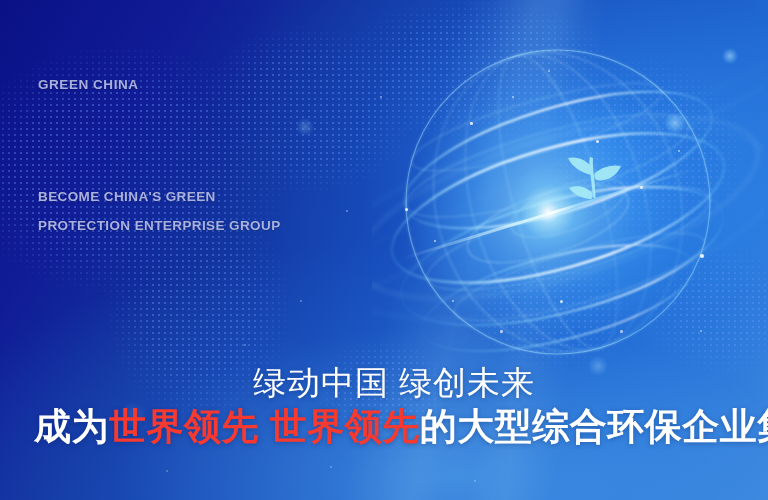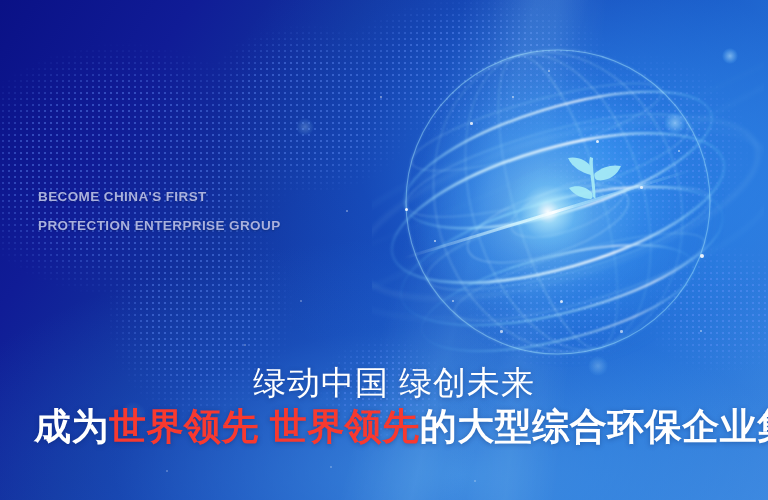--- a/index.html
+++ b/index.html
@@ -239,24 +239,25 @@
     <div class="p" style="left:330px;top:466px;width:2px;height:2px;opacity:.3"></div>
     <div class="p" style="left:474px;top:480px;width:2px;height:2px;opacity:.3"></div>
     <div class="bokeh" style="left:664px;top:112px;width:22px;height:22px"></div>
     <div class="bokeh" style="left:722px;top:48px;width:16px;height:16px"></div>
     <div class="bokeh" style="left:296px;top:118px;width:18px;height:18px;opacity:.5"></div>
     <div class="bokeh" style="left:588px;top:356px;width:20px;height:20px;opacity:.55"></div>
     <div class="bokeh" style="left:120px;top:402px;width:26px;height:26px;opacity:.3"></div>
   </div>
 
   <div class="eyebrow">
+    <div>GREEN CHINA</div>
   </div>
 
   <div class="tagline">
-    <div>BECOME CHINA'S FIRST</div>
+    <div>BECOME CHINA'S GREEN</div>
     <div>PROTECTION ENTERPRISE GROUP</div>
   </div>
 
   <div class="headline">
     <div class="hl-1">绿动中国 绿创未来</div>
     <div class="hl-2"><span>成为</span><span class="hl-red">世界领先 世界领先</span><span>的大型综合环保企业集团</span></div>
   </div>
 
 </div>
 

